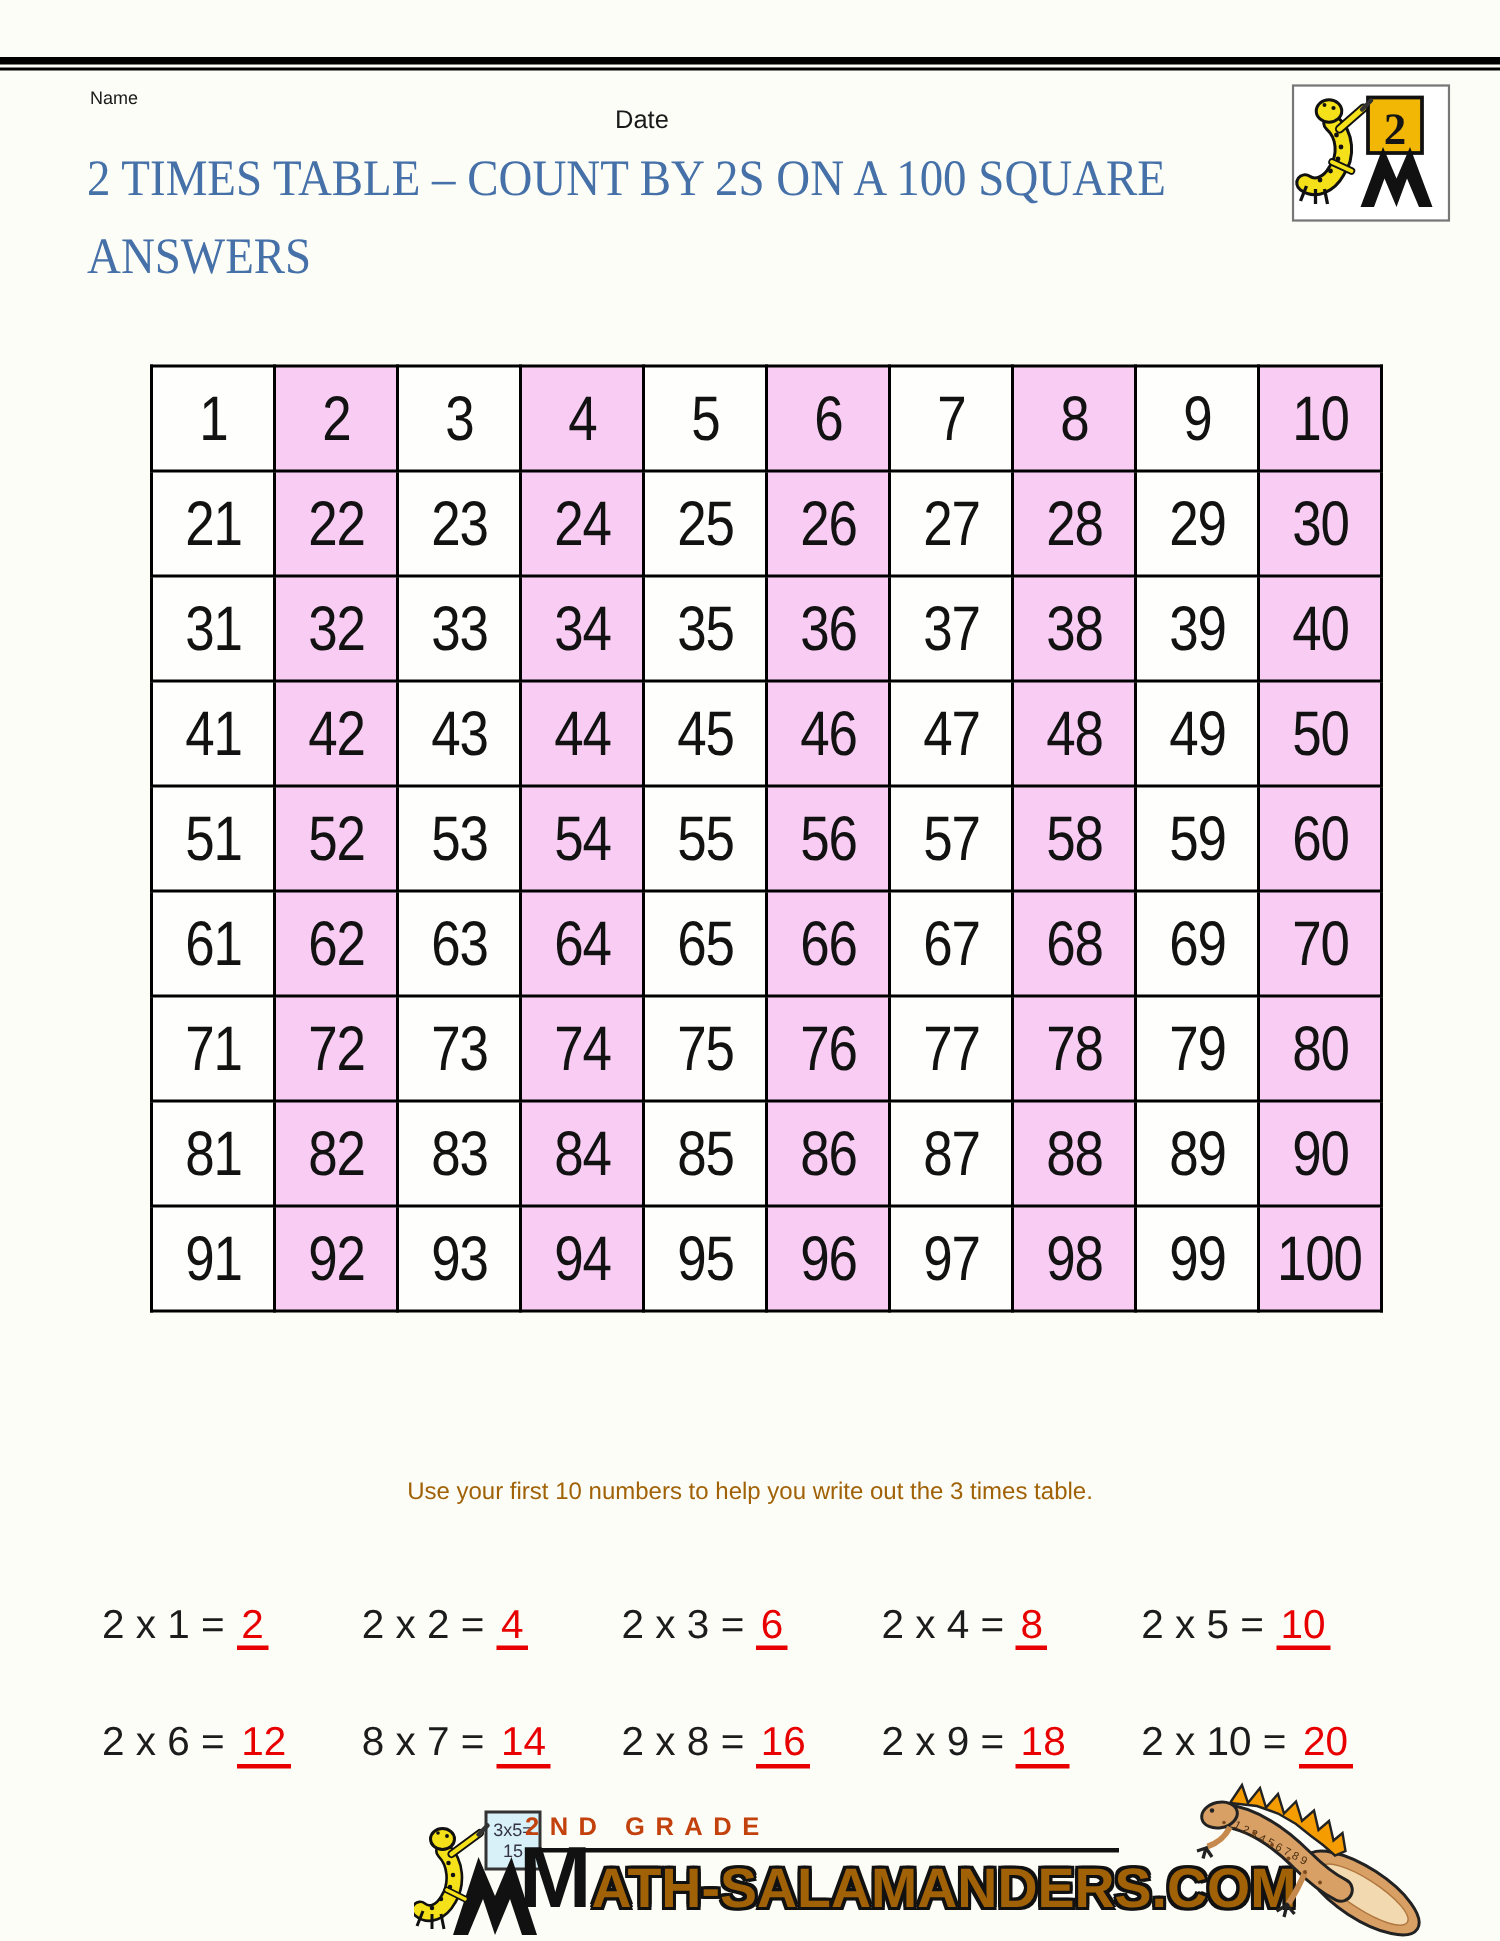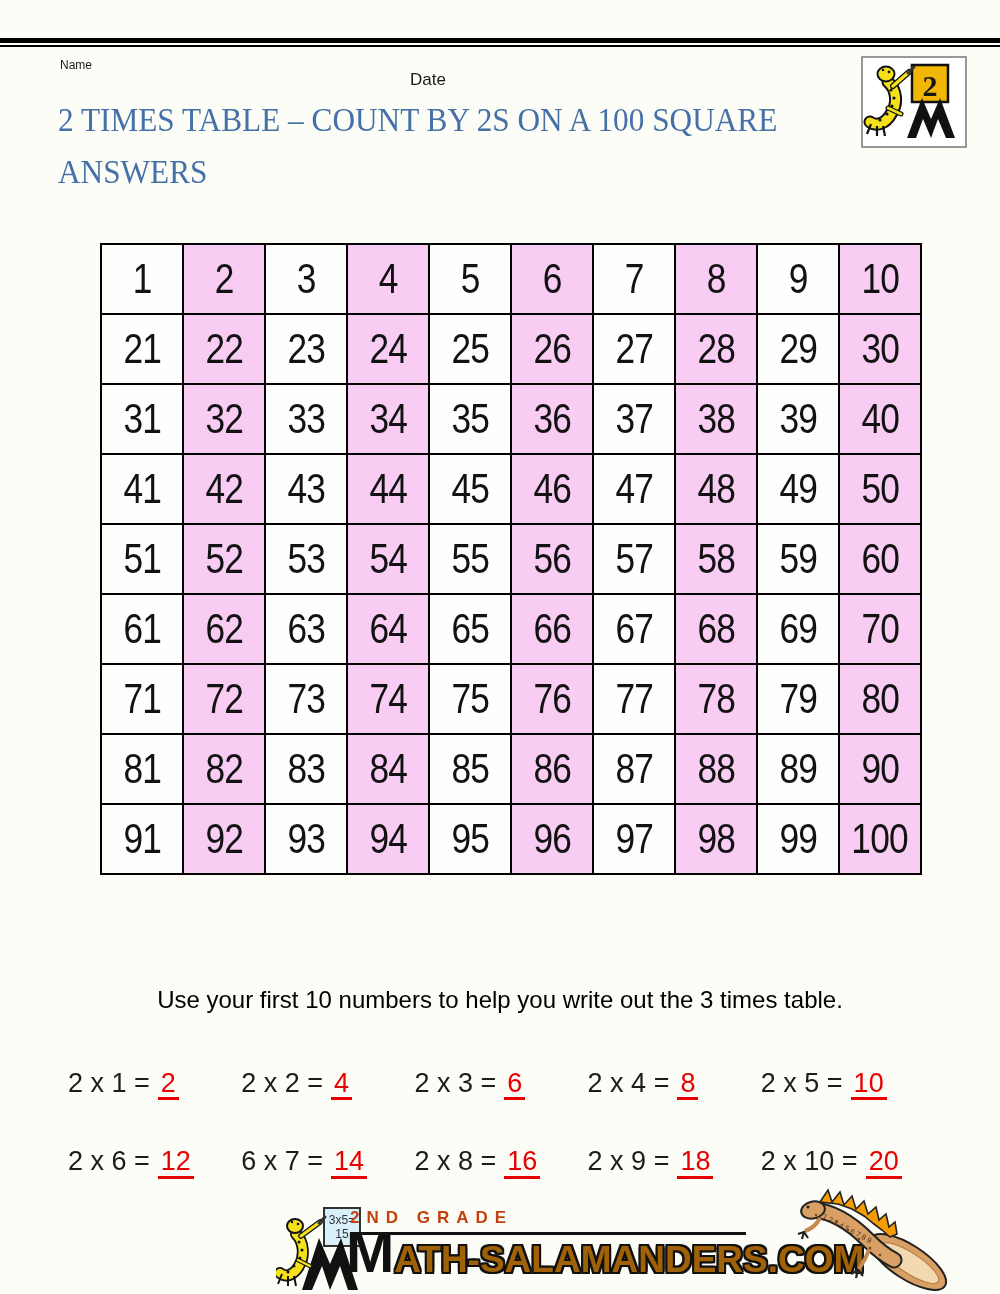--- a/index.html
+++ b/index.html
@@ -48,21 +48,21 @@
     display:inline-block;
     font-size:42px;
     transform:scaleX(0.84);
     letter-spacing:-1px;
     color:#121212;
   }
 
   
   .instruction{
     position:absolute;left:0;top:986px;width:1000px;
-    text-align:center;font-size:24px;color:#000000;
+    text-align:center;font-size:16px;color:#a16207;
   }
 
   
   .facts{
     position:absolute;left:68px;top:1046px;width:866px;
     display:grid;grid-template-rows:auto auto;row-gap:24px;
   }
   .facts-row{display:grid;grid-template-columns:repeat(5,1fr);}
   .fact{font-size:27px;white-space:nowrap;margin-top:22px;}
   .fact .expr{color:#1c1c1c;}
@@ -261,21 +261,21 @@
   <div class="facts">
     <div class="facts-row">
         <div class="fact"><span class="expr">2 x 1 =</span><span class="ans">2</span></div>
         <div class="fact"><span class="expr">2 x 2 =</span><span class="ans">4</span></div>
         <div class="fact"><span class="expr">2 x 3 =</span><span class="ans">6</span></div>
         <div class="fact"><span class="expr">2 x 4 =</span><span class="ans">8</span></div>
         <div class="fact"><span class="expr">2 x 5 =</span><span class="ans">10</span></div>
       </div>
     <div class="facts-row">
         <div class="fact"><span class="expr">2 x 6 =</span><span class="ans">12</span></div>
-        <div class="fact"><span class="expr">6 x 7 =</span><span class="ans">14</span></div>
+        <div class="fact"><span class="expr">8 x 7 =</span><span class="ans">14</span></div>
         <div class="fact"><span class="expr">2 x 8 =</span><span class="ans">16</span></div>
         <div class="fact"><span class="expr">2 x 9 =</span><span class="ans">18</span></div>
         <div class="fact"><span class="expr">2 x 10 =</span><span class="ans">20</span></div>
       </div>
   </div>
 
   <div class="footer-logo">
     <svg class="easel-svg" viewBox="0 0 96 88">
 
       <rect x="48" y="4" width="36" height="38" fill="#d8f0f8" stroke="#333" stroke-width="2"></rect>

